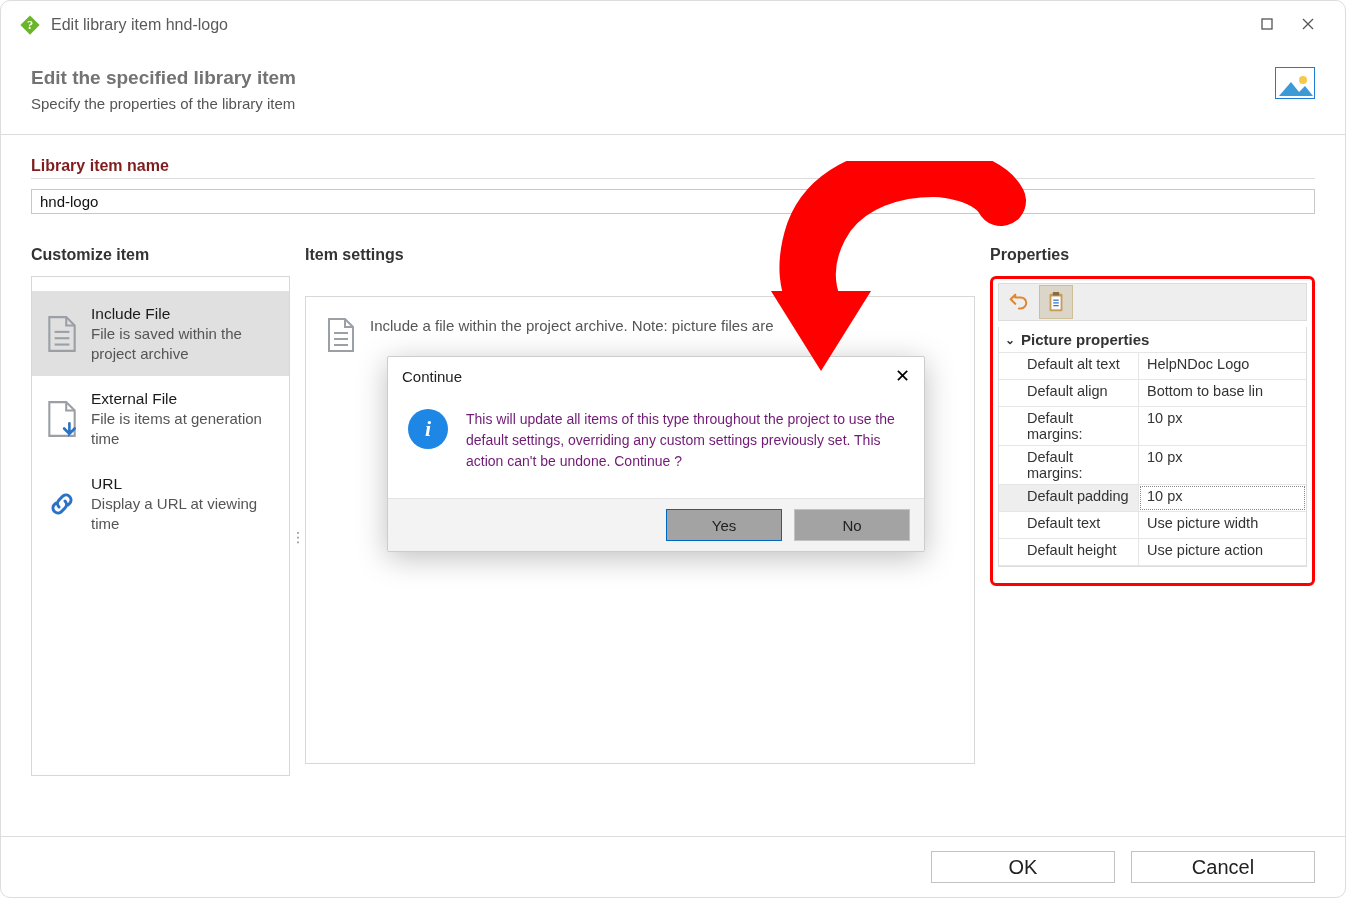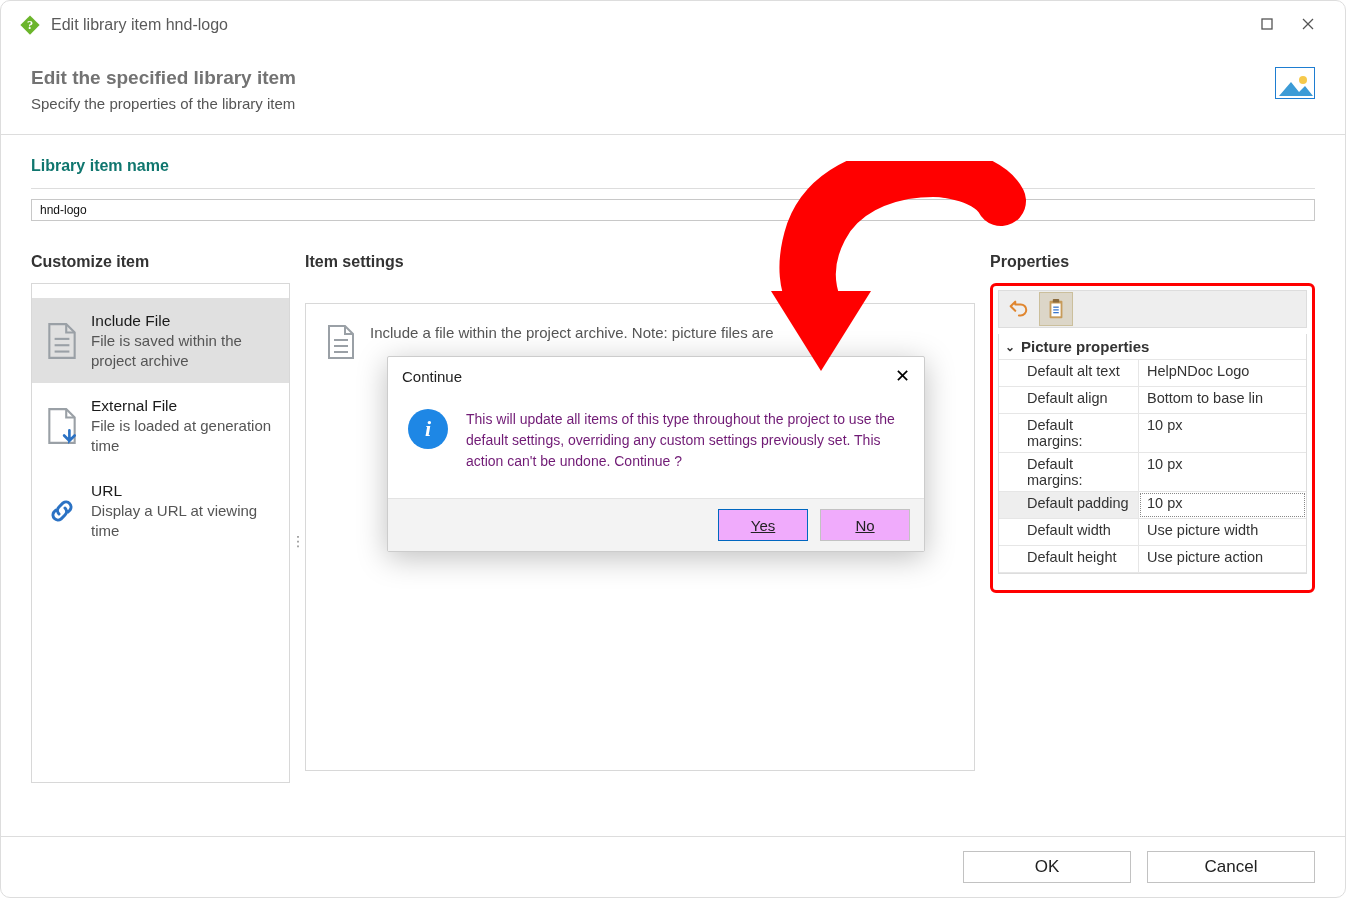--- a/index.html
+++ b/index.html
@@ -52,27 +52,27 @@
     display:flex;align-items:flex-end;justify-content:center;
     background:#fff;
   }
 
   .body {
     padding: 22px 30px 8px 30px;
     flex: 1;
     display: flex;
     flex-direction: column;
   }
-  .lib-name-lbl { font-weight:700; font-size:16px; color:#0f766e; margin-bottom:11px;}
+  .lib-name-lbl { font-weight:700; font-size:16px; color:#7f1d1d; margin-bottom:1px;}
   .hr { border-top:1px solid #ddd; margin: 2px 0 10px 0;}
   .lib-name-input {
     width: 100%;
     border: 1px solid #c8c8c8;
     padding: 3px 8px;
-    font-size: 12px;
+    font-size: 15px;
     color:#111;
     font-family: inherit;
   }
 
   .cols {
     margin-top: 32px;
     flex:1;
     display:flex;
     gap: 15px;
     min-height: 0;
@@ -130,22 +130,22 @@
   .prop-row .v { flex:1; padding:3px 8px; color:#333;}
   .prop-row.sel .k { background:#eee;}
   .prop-row.sel .v { outline:1px dotted #888; outline-offset:-2px;}
 
   .footer {
     border-top:1px solid #ddd;
     padding: 14px 30px;
     display:flex; justify-content:flex-end; gap:16px;
   }
   .winbtn {
-    width:168px; height:32px; border:1px solid #c2c2c2; background:#fff;
-    font-size:17px; color:#222; cursor:pointer;
+    width:184px; height:32px; border:1px solid #c2c2c2; background:#fff;
+    font-size:20px; color:#222; cursor:pointer;
   }
 
   
   .modal {
     position:absolute;
     left:386px; top:355px;
     width:538px;
     background:#fff;
     border:1px solid #ccc;
     box-shadow: 0 6px 30px rgba(0,0,0,0.25);
@@ -167,22 +167,22 @@
     display:flex;align-items:center;justify-content:center;color:#fff;
     font-family: Georgia, serif; font-style:italic; font-size:22px; font-weight:700;
     flex-shrink:0;
   }
   .modal .msg { font-size:14px; color:#701a75; line-height:1.5;}
   .modal .mfoot {
     background:#f3f3f3; border-top:1px solid #e3e3e3;
     padding: 10px 14px; display:flex; justify-content:flex-end; gap:12px;
   }
   .modal .mbtn {
-    width:90px; height:32px; border:1px solid #c2c2c2; background:#f0abfc;
-    cursor:pointer; font-size:15px; color:#222;text-decoration:underline;
+    width:116px; height:32px; border:1px solid #c2c2c2; background:#a3a3a3;
+    cursor:pointer; font-size:15px; color:#222;
   }
   .modal .mbtn.primary { border-color:#0067c0;}
 
   
   .arrow {
     position:absolute; left:740px; top:160px; pointer-events:none;
   }
 </style>
 </head>
 <body>
@@ -254,21 +254,21 @@
             <div class="li-item">
               <span class="ic">
                 <svg width="32" height="38" viewBox="0 0 30 36">
                   <path d="M3 2h16l8 8v24H3z" fill="none" stroke="#9aa0a6" stroke-width="2"></path>
                   <path d="M19 2v8h8" fill="none" stroke="#9aa0a6" stroke-width="2"></path>
                   <path d="M22 22v10l5-5M22 32l-5-5" fill="none" stroke="#2b72c4" stroke-width="2.5" stroke-linecap="round"></path>
                 </svg>
               </span>
               <span class="txt">
                 <div class="t">External File</div>
-                <div class="d">File is loaded at generation time</div>
+                <div class="d">File is items at generation time</div>
               </span>
             </div>
             <div class="li-item">
               <span class="ic">
                 <svg width="32" height="34" viewBox="0 0 32 32">
                   <path d="M13 19a5 5 0 0 1 0-7l4-4a5 5 0 0 1 7 7l-2 2M19 13a5 5 0 0 1 0 7l-4 4a5 5 0 0 1-7-7l2-2" fill="none" stroke="#2b72c4" stroke-width="3" stroke-linecap="round"></path>
                 </svg>
               </span>
               <span class="txt">
                 <div class="t">URL</div>
@@ -345,21 +345,21 @@
               </div>
               <div class="prop-row">
                 <div class="k">Default margins:</div>
                 <div class="v">10 px</div>
               </div>
               <div class="prop-row sel">
                 <div class="k">Default padding</div>
                 <div class="v">10 px</div>
               </div>
               <div class="prop-row">
-                <div class="k">Default width</div>
+                <div class="k">Default text</div>
                 <div class="v">Use picture width</div>
               </div>
               <div class="prop-row">
                 <div class="k">Default height</div>
                 <div class="v">Use picture action</div>
               </div>
             </div>
         </div>
       </div>
     </div>

